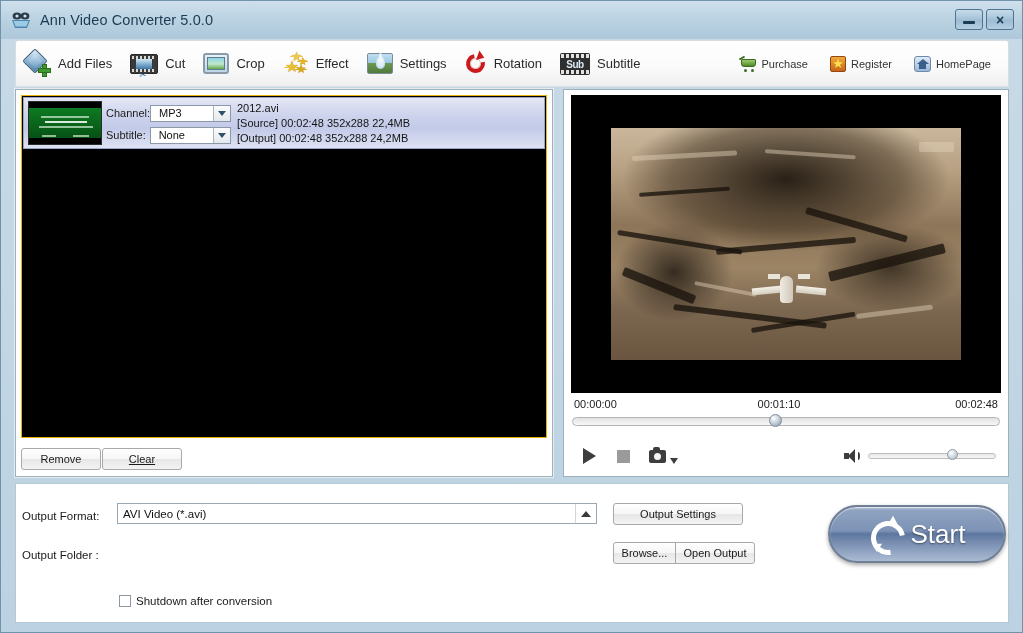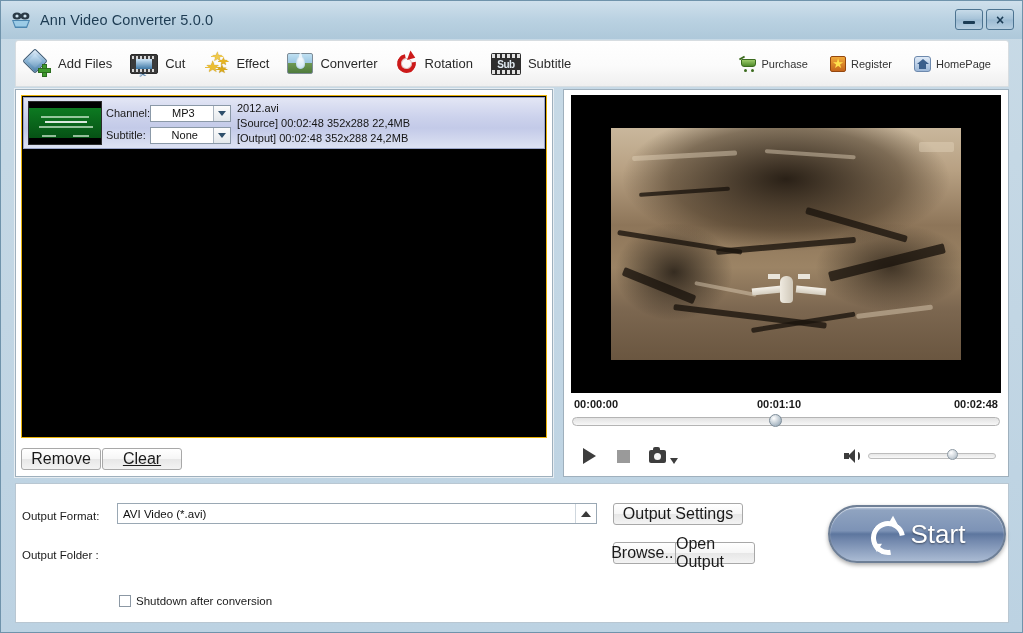--- a/index.html
+++ b/index.html
@@ -176,49 +176,49 @@
   .thumb .ln:nth-child(3){left:16px;top:19px;width:42px;background:rgba(255,255,255,.85);}
   .thumb .ln:nth-child(4){left:10px;top:24px;width:54px;}
   .thumb .ln:nth-child(5){left:13px;top:33px;width:14px;}
   .thumb .ln:nth-child(6){left:44px;top:33px;width:16px;}
 
   .selectors{width:125px;display:flex;flex-direction:column;justify-content:center;gap:5px;padding-top:2px;}
   .selrow{display:flex;align-items:center;}
   .selrow .sl{font-size:11px;color:#1c1c1c;width:44px;}
   .combo{
     position:relative;width:82px;height:17px;background:#fff;border:1px solid #8b99a8;
-    font-size:11px;color:#111;display:flex;align-items:center;padding-left:21px;
+    font-size:11px;color:#111;display:flex;align-items:center;padding-left:8px;
   }
   .combo .arw{
     position:absolute;right:0;top:0;width:17px;height:15px;
     background:linear-gradient(180deg,#fcfcfc,#e4e8ec);border-left:1px solid #aab4bf;
     display:flex;align-items:center;justify-content:center;
   }
   .combo .arw b{display:block;width:0;height:0;border-left:4px solid transparent;border-right:4px solid transparent;border-top:5px solid #2f4f6b;}
 
   .meta{flex:1;display:flex;flex-direction:column;justify-content:center;padding-left:6px;gap:3px;}
   .meta div{font-size:11px;color:#141414;white-space:nowrap;}
   .statcol{width:100px;display:flex;flex-direction:column;justify-content:center;align-items:center;gap:3px;padding-right:6px;}
   .statcol div{font-size:11px;color:#141414;}
 
   .list-btns{position:absolute;left:5px;bottom:6px;display:flex;}
   .btn {
     background: linear-gradient(180deg,#ffffff 0%,#f6f6f6 48%,#e7e7e7 52%,#f3f3f3 100%);
     border:1px solid #a8a8a8; border-radius:3px;
-    font-size:16px; color:#1a1a1a;
+    font-size:11px; color:#1a1a1a;
     display:flex;align-items:center;justify-content:center;
     cursor:default;
   }
   .btn-remove{width:80px;height:22px;}
   .btn-clear{width:80px;height:22px;margin-left:1px;text-decoration:underline;}
 
   
   .preview{
     position:absolute; left:562px; top:88px; width:446px; height:388px;
-    background:#fff; border:1px solid #9fb0bd;font-weight:bold;
+    background:#fff; border:1px solid #9fb0bd;
   }
   .video{
     position:absolute;left:7px;top:5px;width:430px;height:298px;background:#000;overflow:hidden;
   }
   .video .pillar{position:absolute;top:0;bottom:0;width:40px;background:#000;z-index:3;}
   .video .pillar.l{left:0;} .video .pillar.r{right:0;}
   .vscene{
     position:absolute;left:40px;right:40px;top:33px;bottom:33px;
     background:
       radial-gradient(ellipse 60% 40% at 50% 22%, rgba(30,22,14,.92) 0%, rgba(60,46,30,.5) 55%, transparent 78%),
@@ -346,37 +346,44 @@
 
     <div class="tb-item">
       <span class="ico ico-film">
         <span class="strip"></span>
           <span class="mid"></span>
           <span class="sc">✂</span>
       </span>
       <span class="lbl">Cut</span>
     </div>
 
+    <div class="tb-item">
+      <span class="ico ico-crop">
+        <span class="f"></span>
+          <span class="i"></span>
+      </span>
+      <span class="lbl">Crop</span>
+    </div>
 
     <div class="tb-item">
       <span class="ico ico-star">
         <s>★</s>
           <s>★</s>
           <s>★</s>
           <s>★</s>
       </span>
       <span class="lbl">Effect</span>
     </div>
 
     <div class="tb-item">
       <span class="ico ico-wm">
         <span class="p"></span>
           <span class="d"></span>
       </span>
-      <span class="lbl">Converter</span>
+      <span class="lbl">Settings</span>
     </div>
 
     <div class="tb-item">
       <span class="ico ico-rot">
         <span class="r"></span>
           <span class="a"></span>
       </span>
       <span class="lbl">Rotation</span>
     </div>
 

